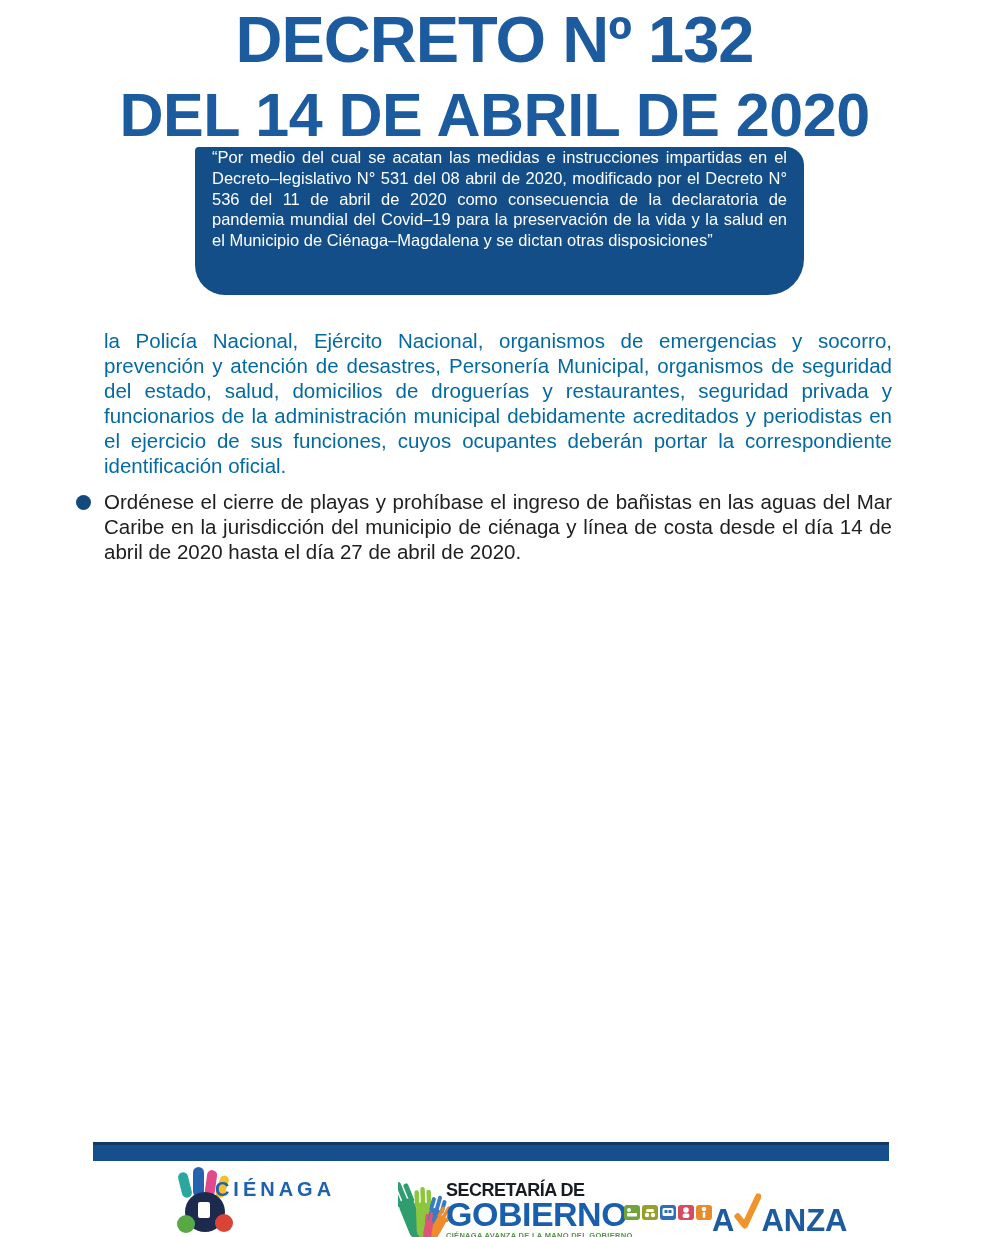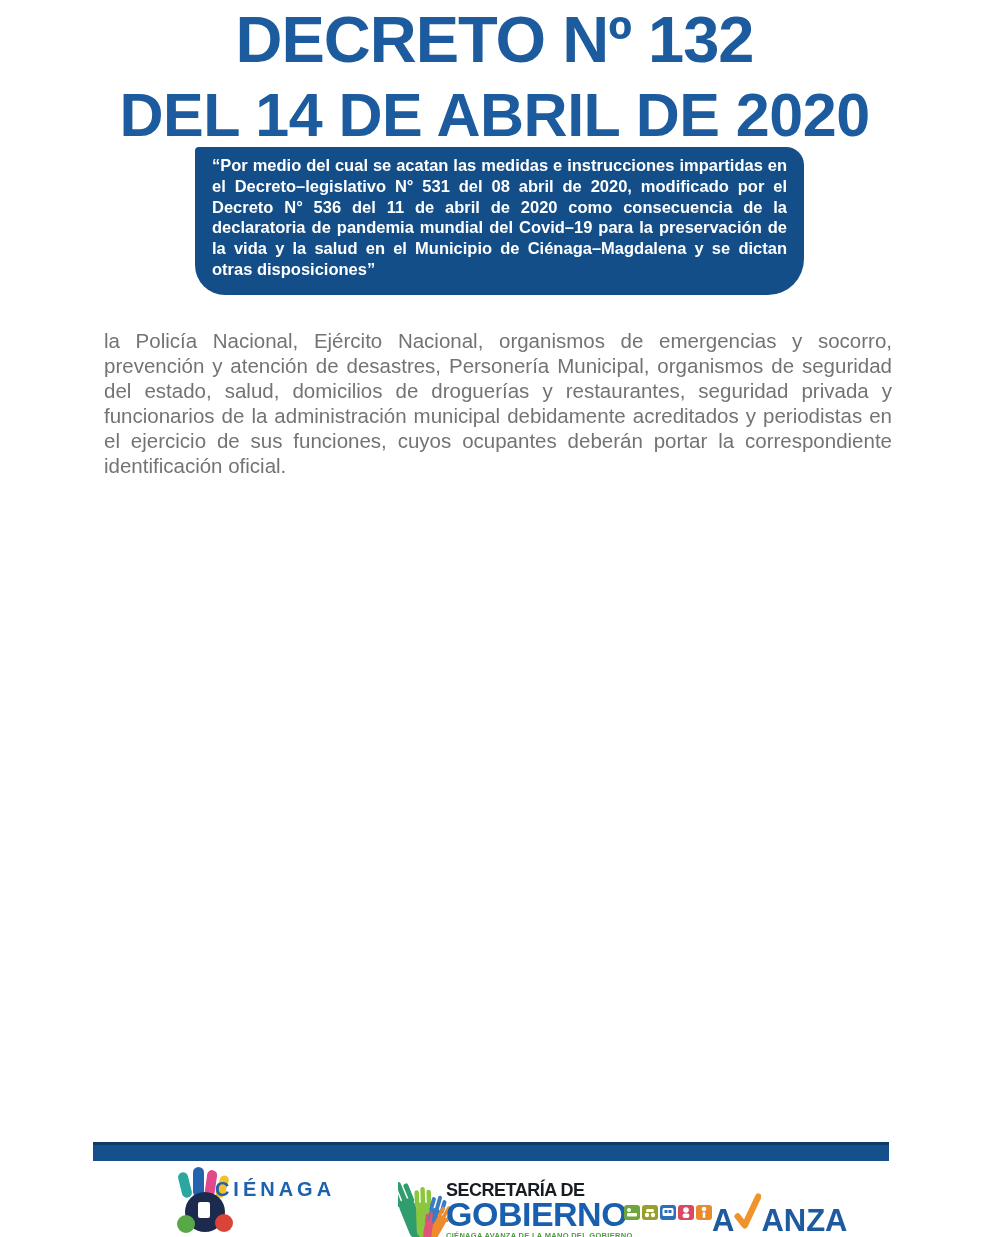--- a/index.html
+++ b/index.html
@@ -5,26 +5,26 @@
   html,body{margin:0;padding:0;background:#ffffff;}
   .page{
     position:relative;width:989px;height:1237px;background:#ffffff;overflow:hidden;
     font-family:"Liberation Sans",sans-serif;
   }
   .title{position:absolute;left:0;width:100%;text-align:center;color:#1c5b9d;font-weight:bold;white-space:nowrap;}
   .title1{top:2px;font-size:65px;letter-spacing:-1px;}
   .title2{top:80px;font-size:61px;letter-spacing:-0.5px;}
   .summary-box{
     position:absolute;left:195px;top:147px;width:609px;height:148px;box-sizing:border-box;
-    background:#134e88;border-radius:4px 18px 36px 30px;padding:8px 17px;
-    color:#ffffff;font-weight:bold;font-size:16.5px;line-height:20.8px;text-align:justify;
+    background:#134e88;border-radius:4px 18px 36px 30px;padding:0 17px;
+    color:#ffffff;font-weight:normal;font-size:16.5px;line-height:20.8px;text-align:justify;
   }
   .para{
     position:absolute;left:104px;top:328px;width:788px;
-    color:#737373;font-size:20.5px;line-height:25px;text-align:justify;
+    color:#0369a1;font-size:20.5px;line-height:25px;text-align:justify;
   }
   .bullet-row{position:absolute;left:76px;top:489px;width:816px;display:flex;align-items:flex-start;}
   .bullet-dot{flex:0 0 15px;width:15px;height:15px;border-radius:50%;background:#134a7c;margin-top:6px;}
   .bullet-text{margin-left:13px;width:788px;color:#202020;font-size:20.5px;line-height:25px;text-align:justify;}
   .footer-bar{
     position:absolute;left:93px;top:1142px;width:796px;height:19px;box-sizing:border-box;
     background:#15508c;border-top:3px solid #0d3a66;
   }
   
   .logo1-icon{position:absolute;left:176px;top:1166px;width:62px;height:68px;}
@@ -54,20 +54,24 @@
 
   <div class="title title1">DECRETO Nº 132</div>
   <div class="title title2">DEL 14 DE ABRIL DE 2020</div>
 
   <div class="summary-box">
     <span>“Por medio del cual se acatan las medidas e instrucciones impartidas en el Decreto–legislativo N° 531 del 08 abril de 2020, modificado por el Decreto N° 536 del 11 de abril de 2020 como consecuencia de la declaratoria de pandemia mundial del Covid–19 para la preservación de la vida y la salud en el Municipio de Ciénaga–Magdalena y se dictan otras disposiciones”</span>
   </div>
 
   <div class="para">la Policía Nacional, Ejército Nacional, organismos de emergencias y socorro, prevención y atención de desastres, Personería Municipal, organismos de seguridad del estado, salud, domicilios de droguerías y restaurantes, seguridad privada y funcionarios de la administración municipal debidamente acreditados y periodistas en el ejercicio de sus funciones, cuyos ocupantes deberán portar la correspondiente identificación oficial.</div>
 
+  <div class="bullet-row">
+    <div class="bullet-dot"></div>
+    <div class="bullet-text">Ordénese el cierre de playas y prohíbase el ingreso de bañistas en las aguas del Mar Caribe en la jurisdicción del municipio de ciénaga y línea de costa desde el día 14 de abril de 2020 hasta el día 27 de abril de 2020.</div>
+  </div>
 
   <div class="footer-bar"></div>
 
   <svg class="logo1-icon" viewBox="0 0 62 68">
     <rect x="4" y="6" width="10" height="26" rx="5" fill="#2aa7a0" transform="rotate(-14 9 19)"></rect>
     <rect x="17" y="1" width="11" height="30" rx="5.5" fill="#2563ae"></rect>
     <rect x="30" y="4" width="10" height="27" rx="5" fill="#e0498c" transform="rotate(8 35 17)"></rect>
     <rect x="42" y="9" width="9" height="23" rx="4.5" fill="#f2c02e" transform="rotate(17 46 20)"></rect>
     <circle cx="29" cy="46" r="20" fill="#1c2b4d"></circle>
     <rect x="22" y="36" width="12" height="16" rx="2" fill="#ffffff"></rect>

